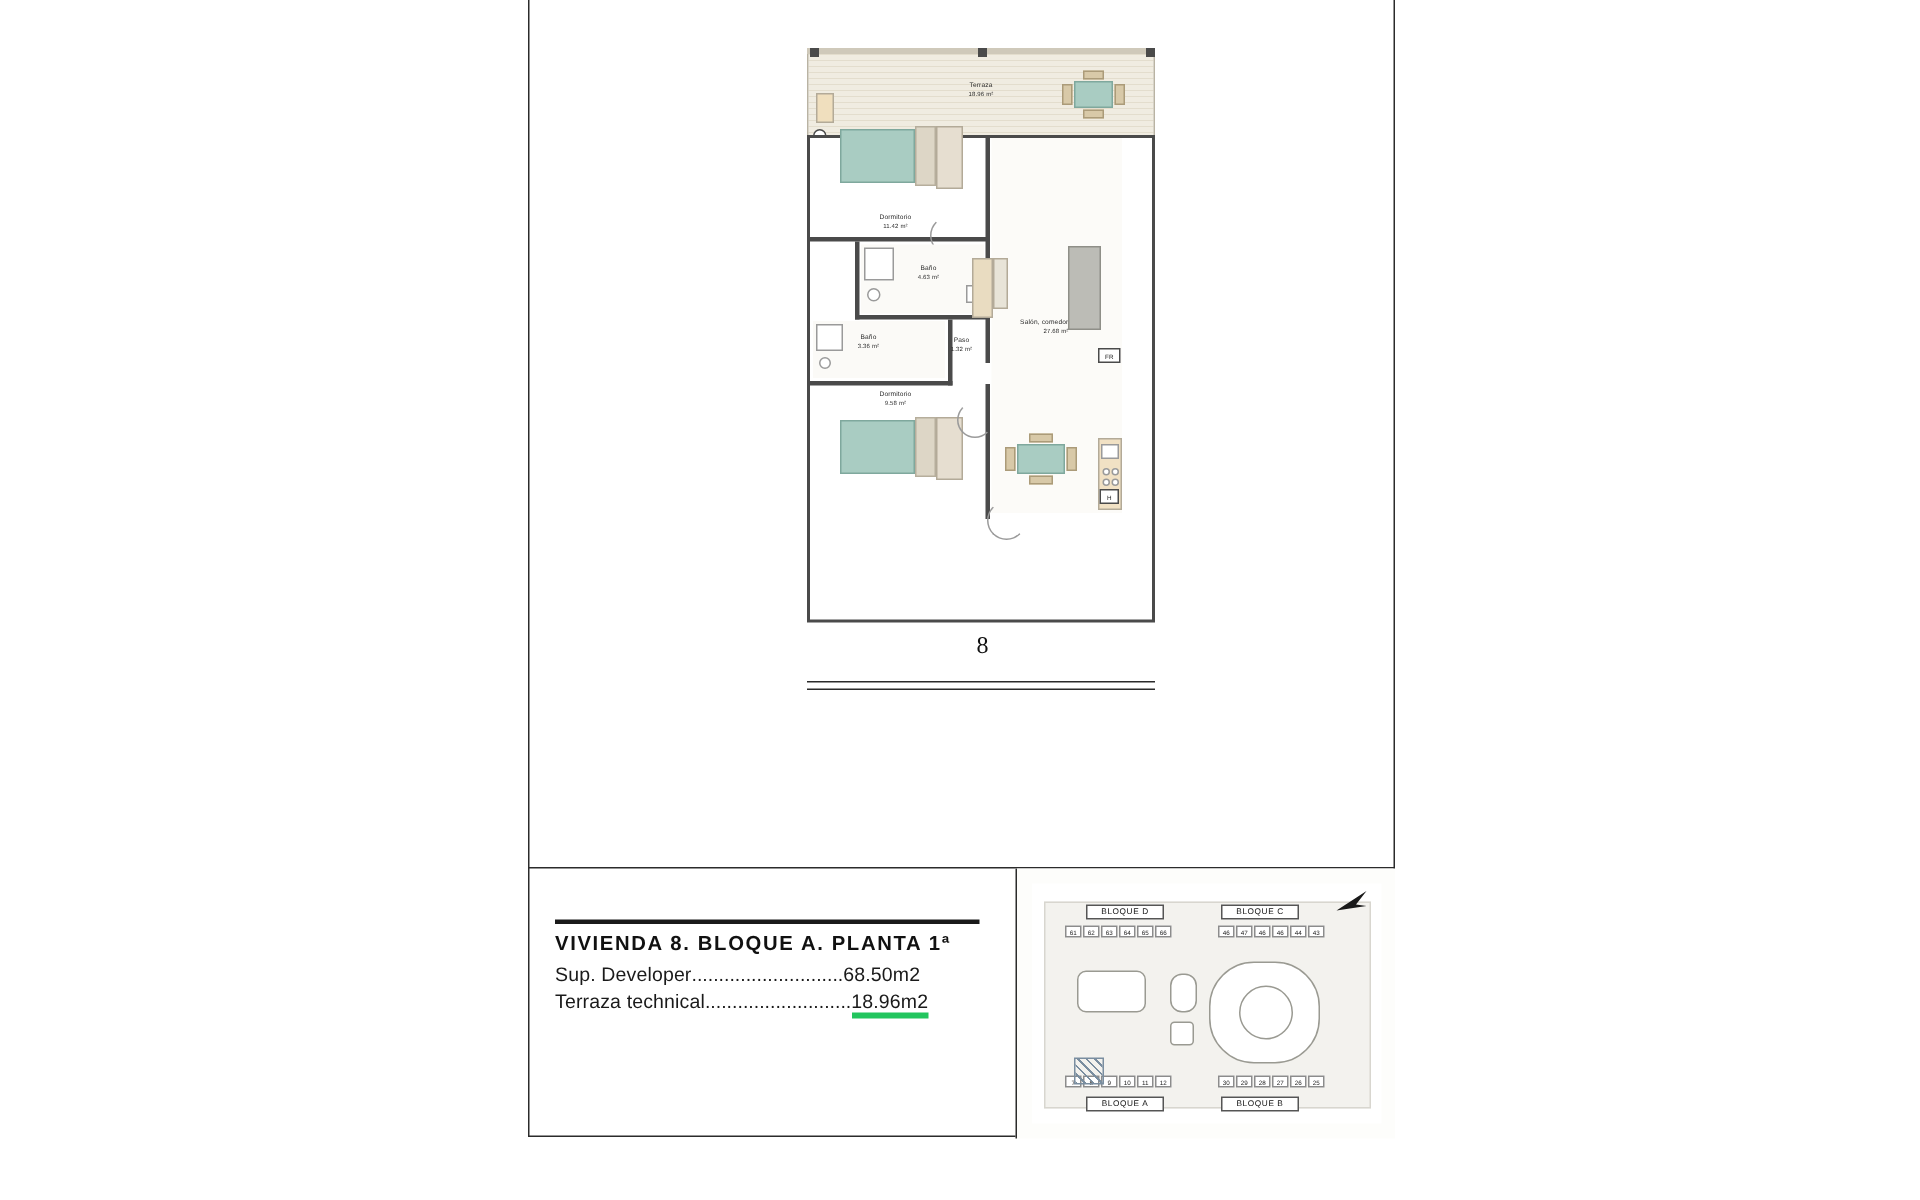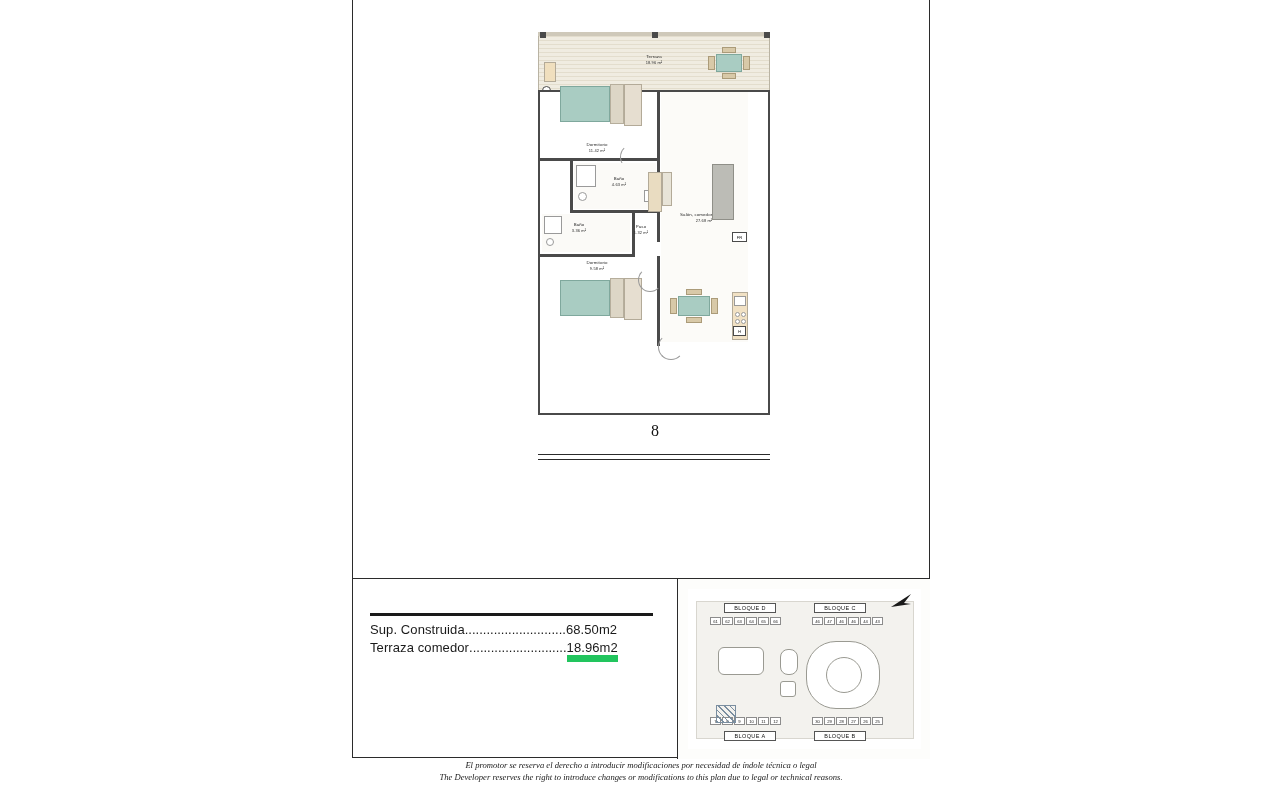--- a/index.html
+++ b/index.html
@@ -83,21 +83,21 @@
     font-size: 13px;
     color: #1a1a1a;
     letter-spacing: 0.1px;
     line-height: 17.5px;
     white-space: nowrap;
   }
   .tb-row .lbl { }
   .tb-row .dots { letter-spacing: 0px; }
   .tb-row .val { }
   .tb-row.underline .val {
-    border-bottom: 7px solid #22c55e;
+    border-bottom: 4px solid #22c55e;
   }
 
   
   .site {
     position: absolute;
     left: 10px; top: 10px;
     width: 233px; height: 160px;
     background: #ffffff;
   }
   .site-bg {
@@ -422,27 +422,28 @@
 
     <div class="unit-number">8</div>
     <div class="dbl-rule"></div>
   </div>
 
   <div class="titleblock">
 
     <div class="tb-left">
       <div class="tb-inner">
         <div class="tb-rule"></div>
+        <div class="tb-title">VIVIENDA 8. BLOQUE A. PLANTA 1ª</div>
 
         <div class="tb-row">
-          <span class="lbl">Sup. Construida</span><span class="dots">............................</span><span class="val">68.50m2</span>
+          <span class="lbl">Sup. Developer</span><span class="dots">............................</span><span class="val">68.50m2</span>
         </div>
 
         <div class="tb-row underline">
-          <span class="lbl">Terraza comedor</span><span class="dots">...........................</span><span class="val">18.96m2</span>
+          <span class="lbl">Terraza technical</span><span class="dots">...........................</span><span class="val">18.96m2</span>
         </div>
 
 
       </div>
     </div>
 
     <div class="tb-right">
       <div class="site">
         <div class="site-bg"></div>
 
@@ -495,18 +496,14 @@
         <div class="pool" style="left:118px;top:52px;width:72px;height:66px;border-radius:30px;"></div>
         <div class="pool round" style="left:138px;top:68px;width:34px;height:34px;"></div>
         <div class="pool" style="left:30px;top:58px;width:44px;height:26px;"></div>
         <div class="pool" style="left:92px;top:60px;width:16px;height:24px;border-radius:8px;"></div>
         <div class="pool" style="left:92px;top:92px;width:14px;height:14px;border-radius:3px;"></div>
         <div class="hatch" style="left:28px;top:116px;width:18px;height:16px;"></div>
       </div>
     </div>
   </div>
 
-  <div class="footer">
-    <div>El promotor se reserva el derecho a introducir modificaciones por necesidad de índole técnica o legal</div>
-    <div>The Developer reserves the right to introduce changes or modifications to this plan due to legal or technical reasons.</div>
-  </div>
 
 </div>
 
 </body></html>

